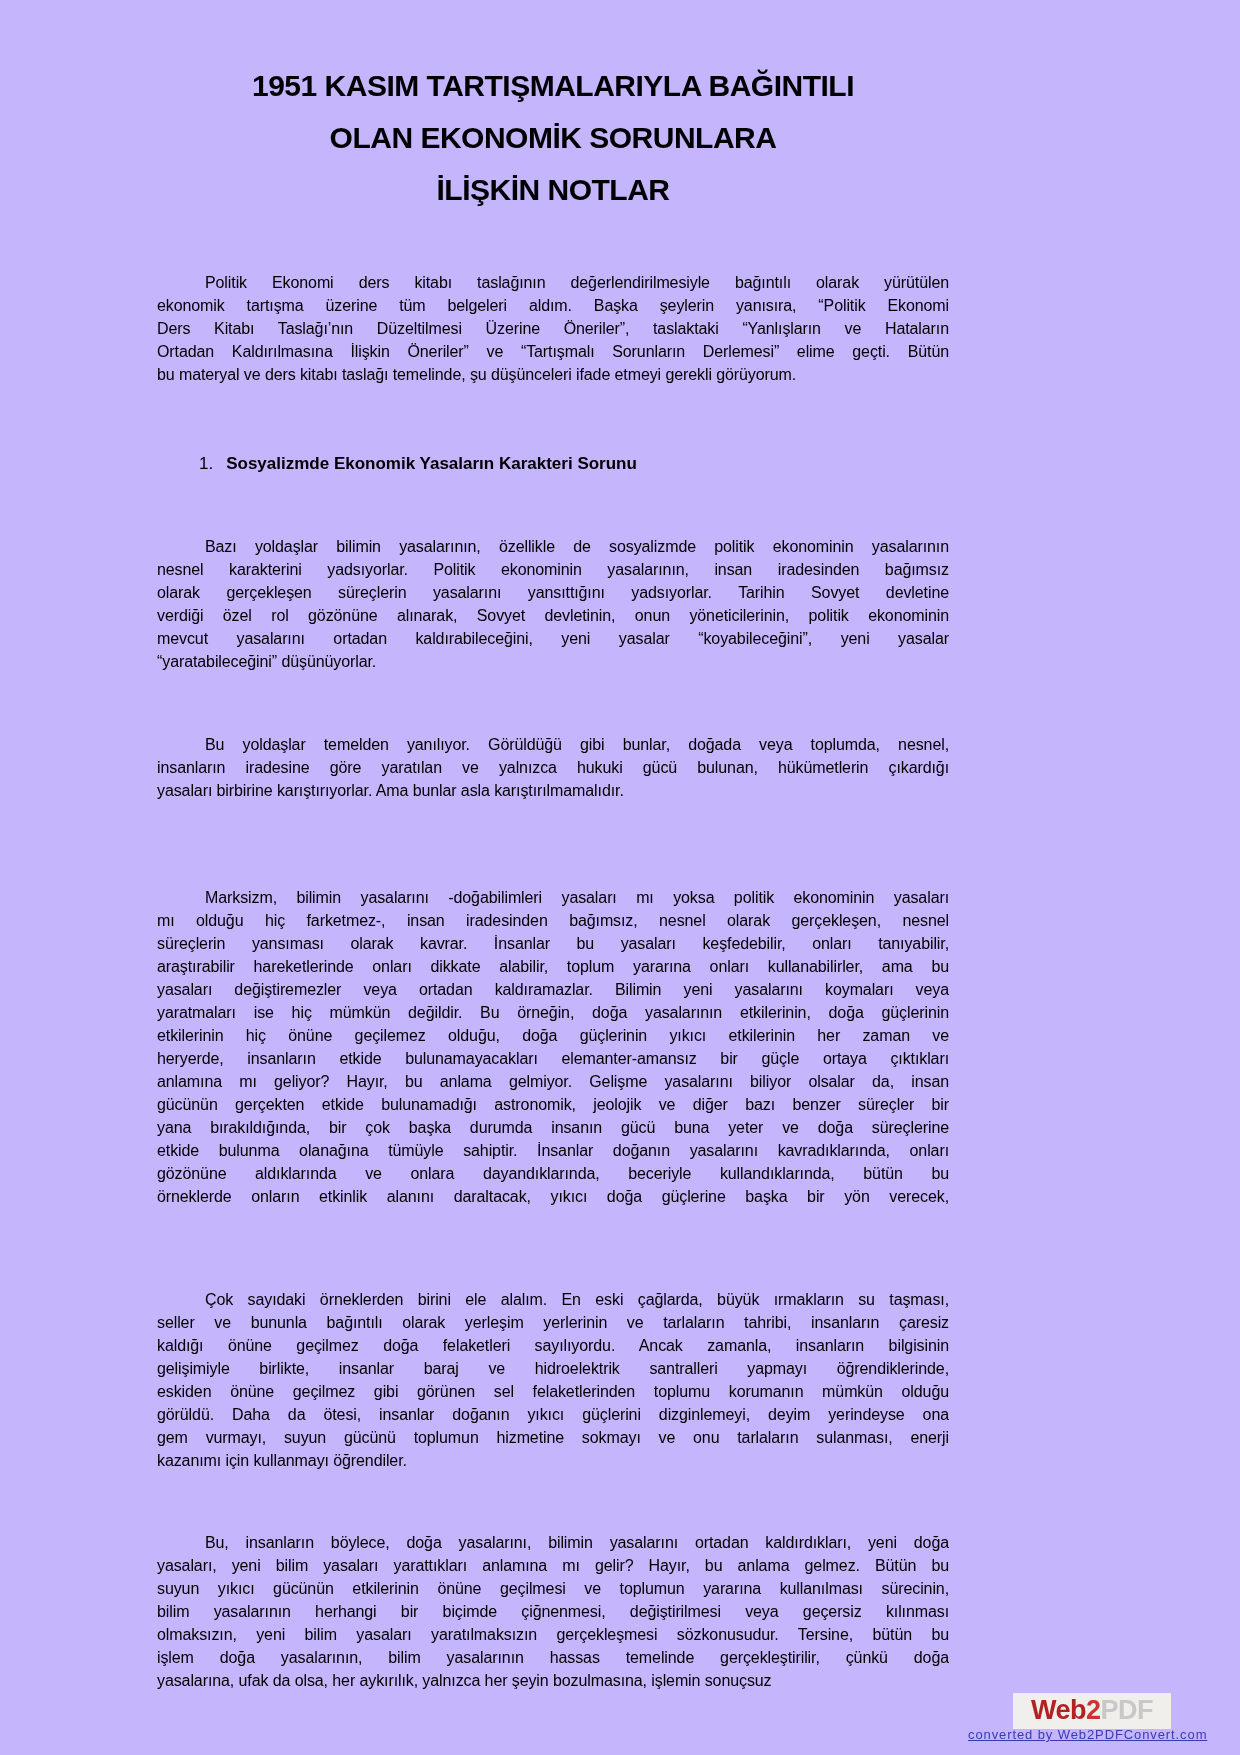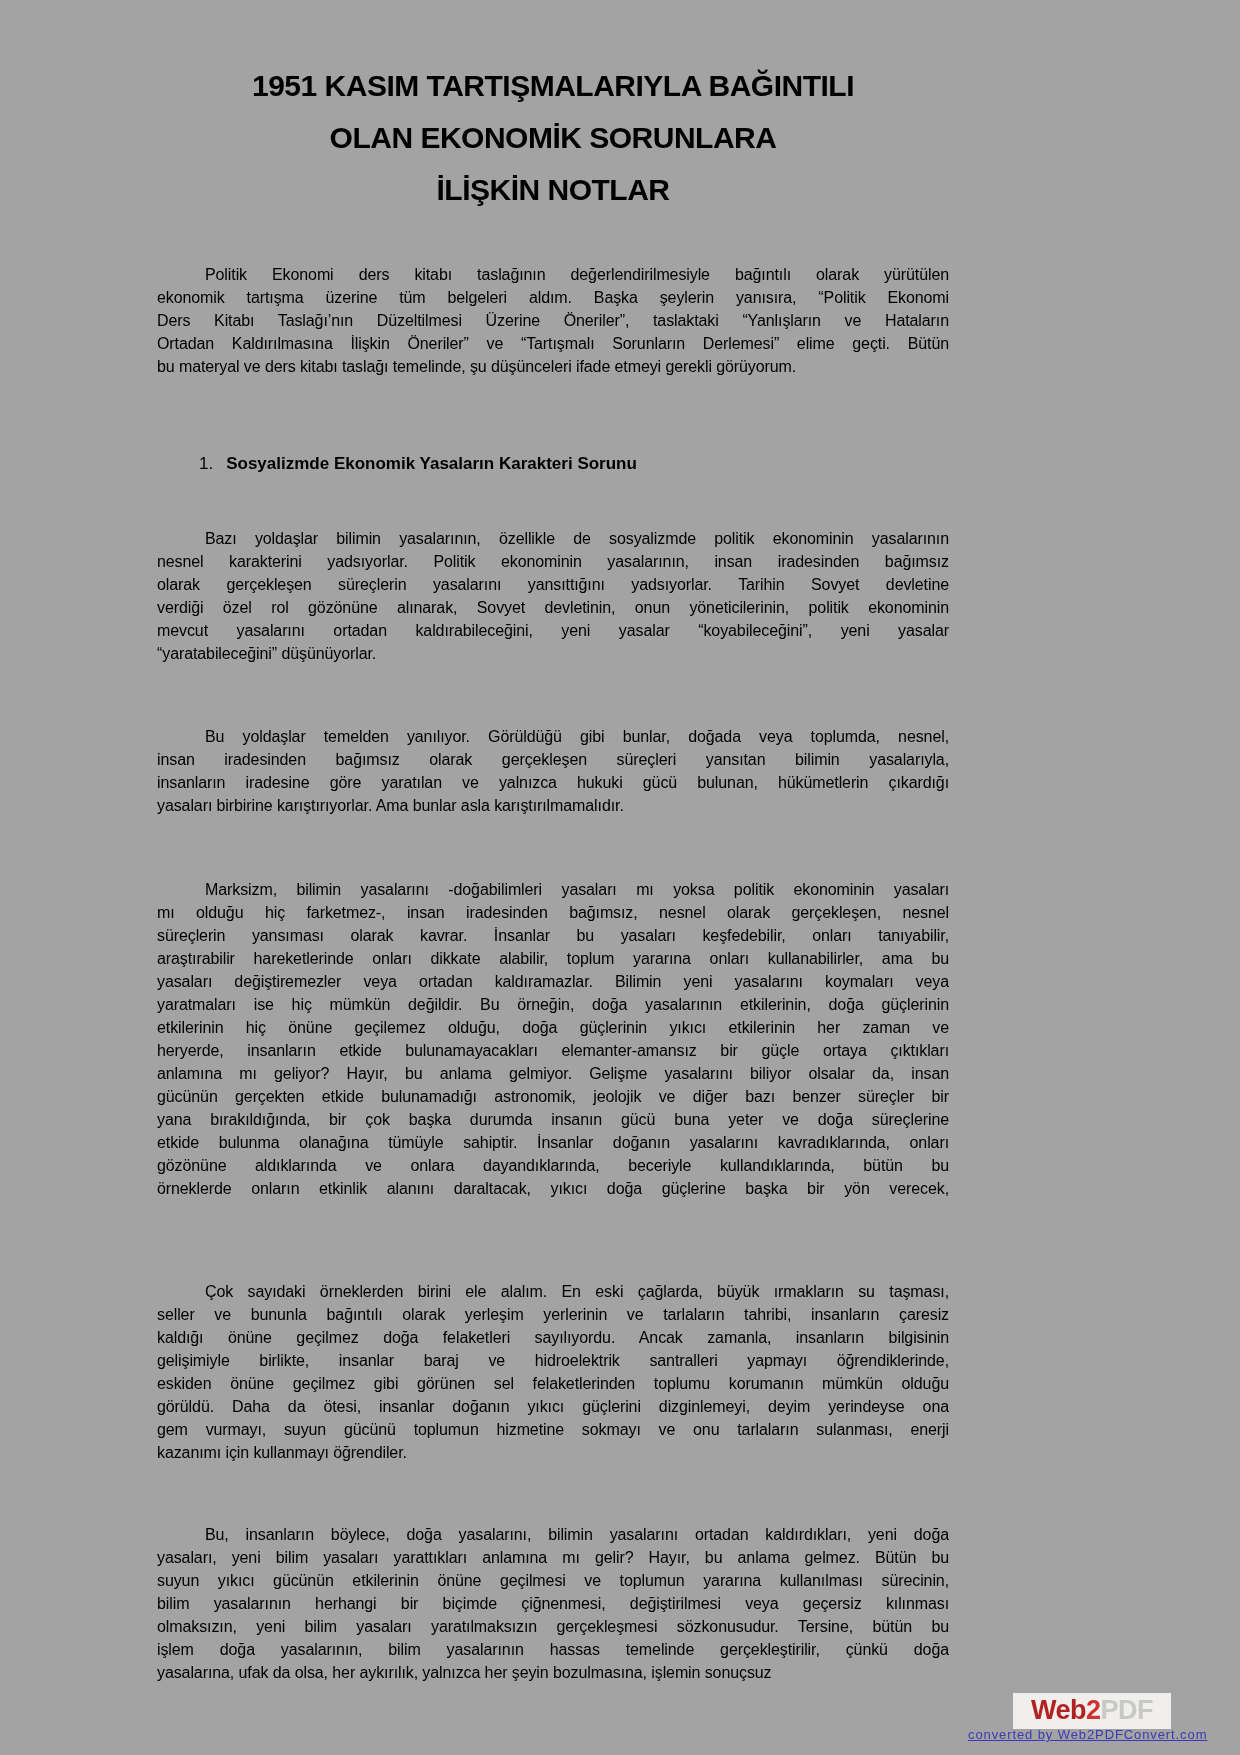--- a/index.html
+++ b/index.html
@@ -1,36 +1,36 @@
 <!DOCTYPE html>
 <html><head>
 <meta charset="utf-8">
 <style>
   html,body{margin:0;padding:0;background:#ffffff;}
   .page{
-    position:relative;width:1240px;height:1755px;background:#a3a3a3;
+    position:relative;width:1240px;height:1755px;background:#c4b5fd;
     font-family:"Liberation Sans","DejaVu Sans",sans-serif;color:#000;overflow:hidden;
   }
   .title{
     position:absolute;top:60px;left:157px;width:792px;
     font-weight:bold;font-size:30px;letter-spacing:-0.5px;
   }
   .title .tline{height:52px;line-height:52px;text-align:center;white-space:nowrap;}
   .heading{
     position:absolute;top:452px;left:157px;width:792px;box-sizing:border-box;
     padding-left:42px;font-size:17px;line-height:23px;
   }
   .hnum{margin-right:13px;}
   .htext{font-weight:bold;}
   .para{position:absolute;left:157px;width:792px;font-size:16px;}
   .para .tline{
     height:23px;line-height:23px;letter-spacing:-0.1px;
     text-align:justify;text-align-last:justify;overflow:hidden;
   }
-  .para .tline.first{padding-left:48px;}
+  .para .tline.first{padding-left:48px;margin-top:8px;}
   .para .tline.last{text-align-last:left;}
   .logo{
     position:absolute;left:1013px;top:1693px;width:158px;height:36px;
     background:#f0efeb;text-align:center;line-height:34px;
     font-size:27px;font-weight:bold;letter-spacing:-0.5px;white-space:nowrap;
   }
   .logo .lw{color:#b22222;}
   .logo .l2{color:#cc3333;}
   .logo .lp{color:#c8c8c8;}
   .convlink{
@@ -65,21 +65,20 @@
       <div class="tline first">Bazı yoldaşlar bilimin yasalarının, özellikle de sosyalizmde politik ekonominin yasalarının</div>
       <div class="tline">nesnel karakterini yadsıyorlar. Politik ekonominin yasalarının, insan iradesinden bağımsız</div>
       <div class="tline">olarak gerçekleşen süreçlerin yasalarını yansıttığını yadsıyorlar. Tarihin Sovyet devletine</div>
       <div class="tline">verdiği özel rol gözönüne alınarak, Sovyet devletinin, onun yöneticilerinin, politik ekonominin</div>
       <div class="tline">mevcut yasalarını ortadan kaldırabileceğini, yeni yasalar “koyabileceğini”, yeni yasalar</div>
       <div class="tline last">“yaratabileceğini” düşünüyorlar.</div>
     </div>
 
   <div class="para" style="top:725px">
       <div class="tline first">Bu yoldaşlar temelden yanılıyor. Görüldüğü gibi bunlar, doğada veya toplumda, nesnel,</div>
-      <div class="tline">insan iradesinden bağımsız olarak gerçekleşen süreçleri yansıtan bilimin yasalarıyla,</div>
       <div class="tline">insanların iradesine göre yaratılan ve yalnızca hukuki gücü bulunan, hükümetlerin çıkardığı</div>
       <div class="tline last">yasaları birbirine karıştırıyorlar. Ama bunlar asla karıştırılmamalıdır.</div>
     </div>
 
   <div class="para" style="top:878px">
       <div class="tline first">Marksizm, bilimin yasalarını -doğabilimleri yasaları mı yoksa politik ekonominin yasaları</div>
       <div class="tline">mı olduğu hiç farketmez-, insan iradesinden bağımsız, nesnel olarak gerçekleşen, nesnel</div>
       <div class="tline">süreçlerin yansıması olarak kavrar. İnsanlar bu yasaları keşfedebilir, onları tanıyabilir,</div>
       <div class="tline">araştırabilir hareketlerinde onları dikkate alabilir, toplum yararına onları kullanabilirler, ama bu</div>
       <div class="tline">yasaları değiştiremezler veya ortadan kaldıramazlar. Bilimin yeni yasalarını koymaları veya</div>

